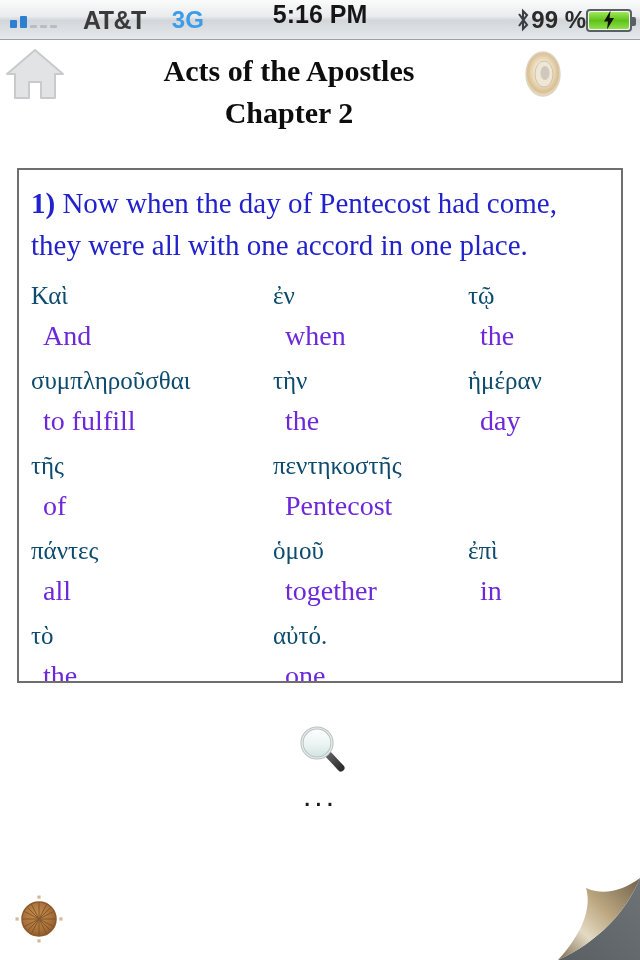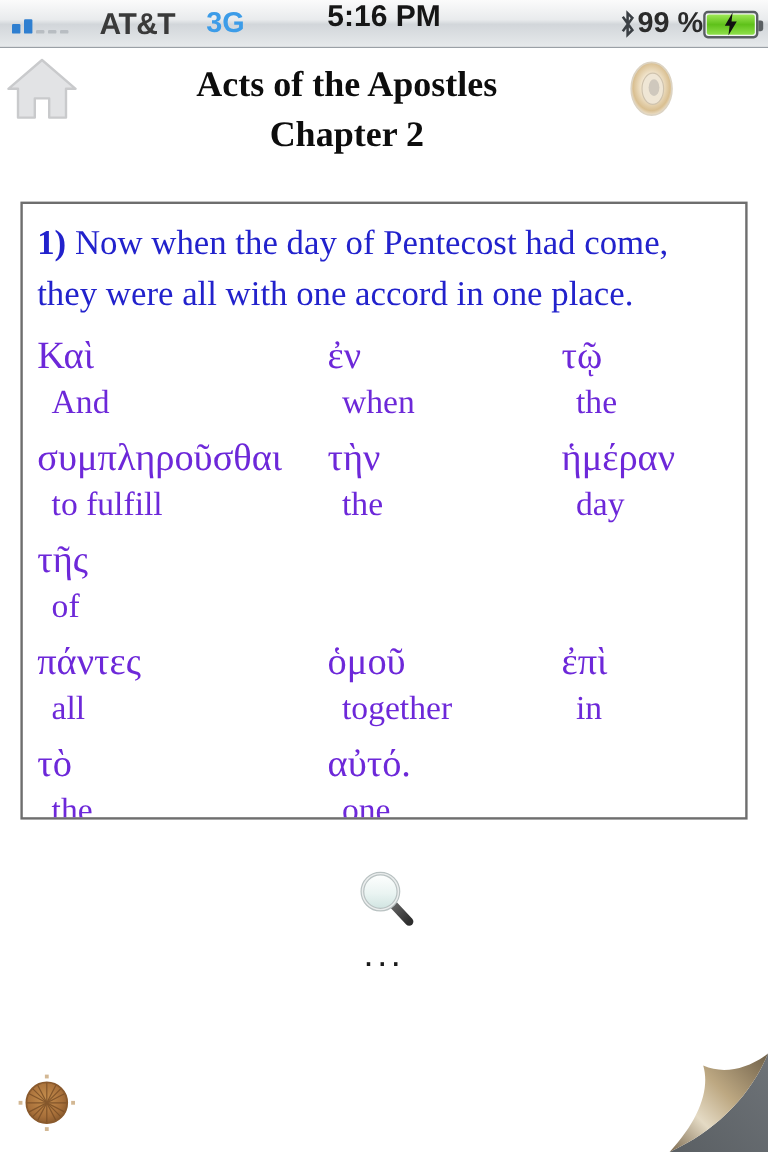--- a/index.html
+++ b/index.html
@@ -120,22 +120,22 @@
   }
   .il-col {
     position: absolute;
     top: 0;
   }
   .il-col.c0 { left: 0px; }
   .il-col.c1 { left: 242px; }
   .il-col.c2 { left: 437px; }
   .il-greek {
     display: block;
-    font-size: 32px;
-    color: #6d28d9;
+    font-size: 25px;
+    color: #0c4a6e;
     line-height: 40px;
     white-space: nowrap;
   }
   .il-gloss {
     display: block;
     font-size: 28px;
     color: #6d28d9;
     line-height: 40px;
     white-space: nowrap;
     margin-left: 12px;
@@ -271,20 +271,24 @@
       <div class="il-col c2">
         <span class="il-greek">ἡμέραν</span>
         <span class="il-gloss">day</span>
       </div>
     </div>
 
     <div class="il-row">
       <div class="il-col c0">
         <span class="il-greek">τῆς</span>
         <span class="il-gloss">of</span>
+      </div>
+      <div class="il-col c1">
+        <span class="il-greek">πεντηκοστῆς</span>
+        <span class="il-gloss">Pentecost</span>
       </div>
     </div>
 
     <div class="il-row">
       <div class="il-col c0">
         <span class="il-greek">πάντες</span>
         <span class="il-gloss">all</span>
       </div>
       <div class="il-col c2">
         <span class="il-greek">ἐπὶ</span>

